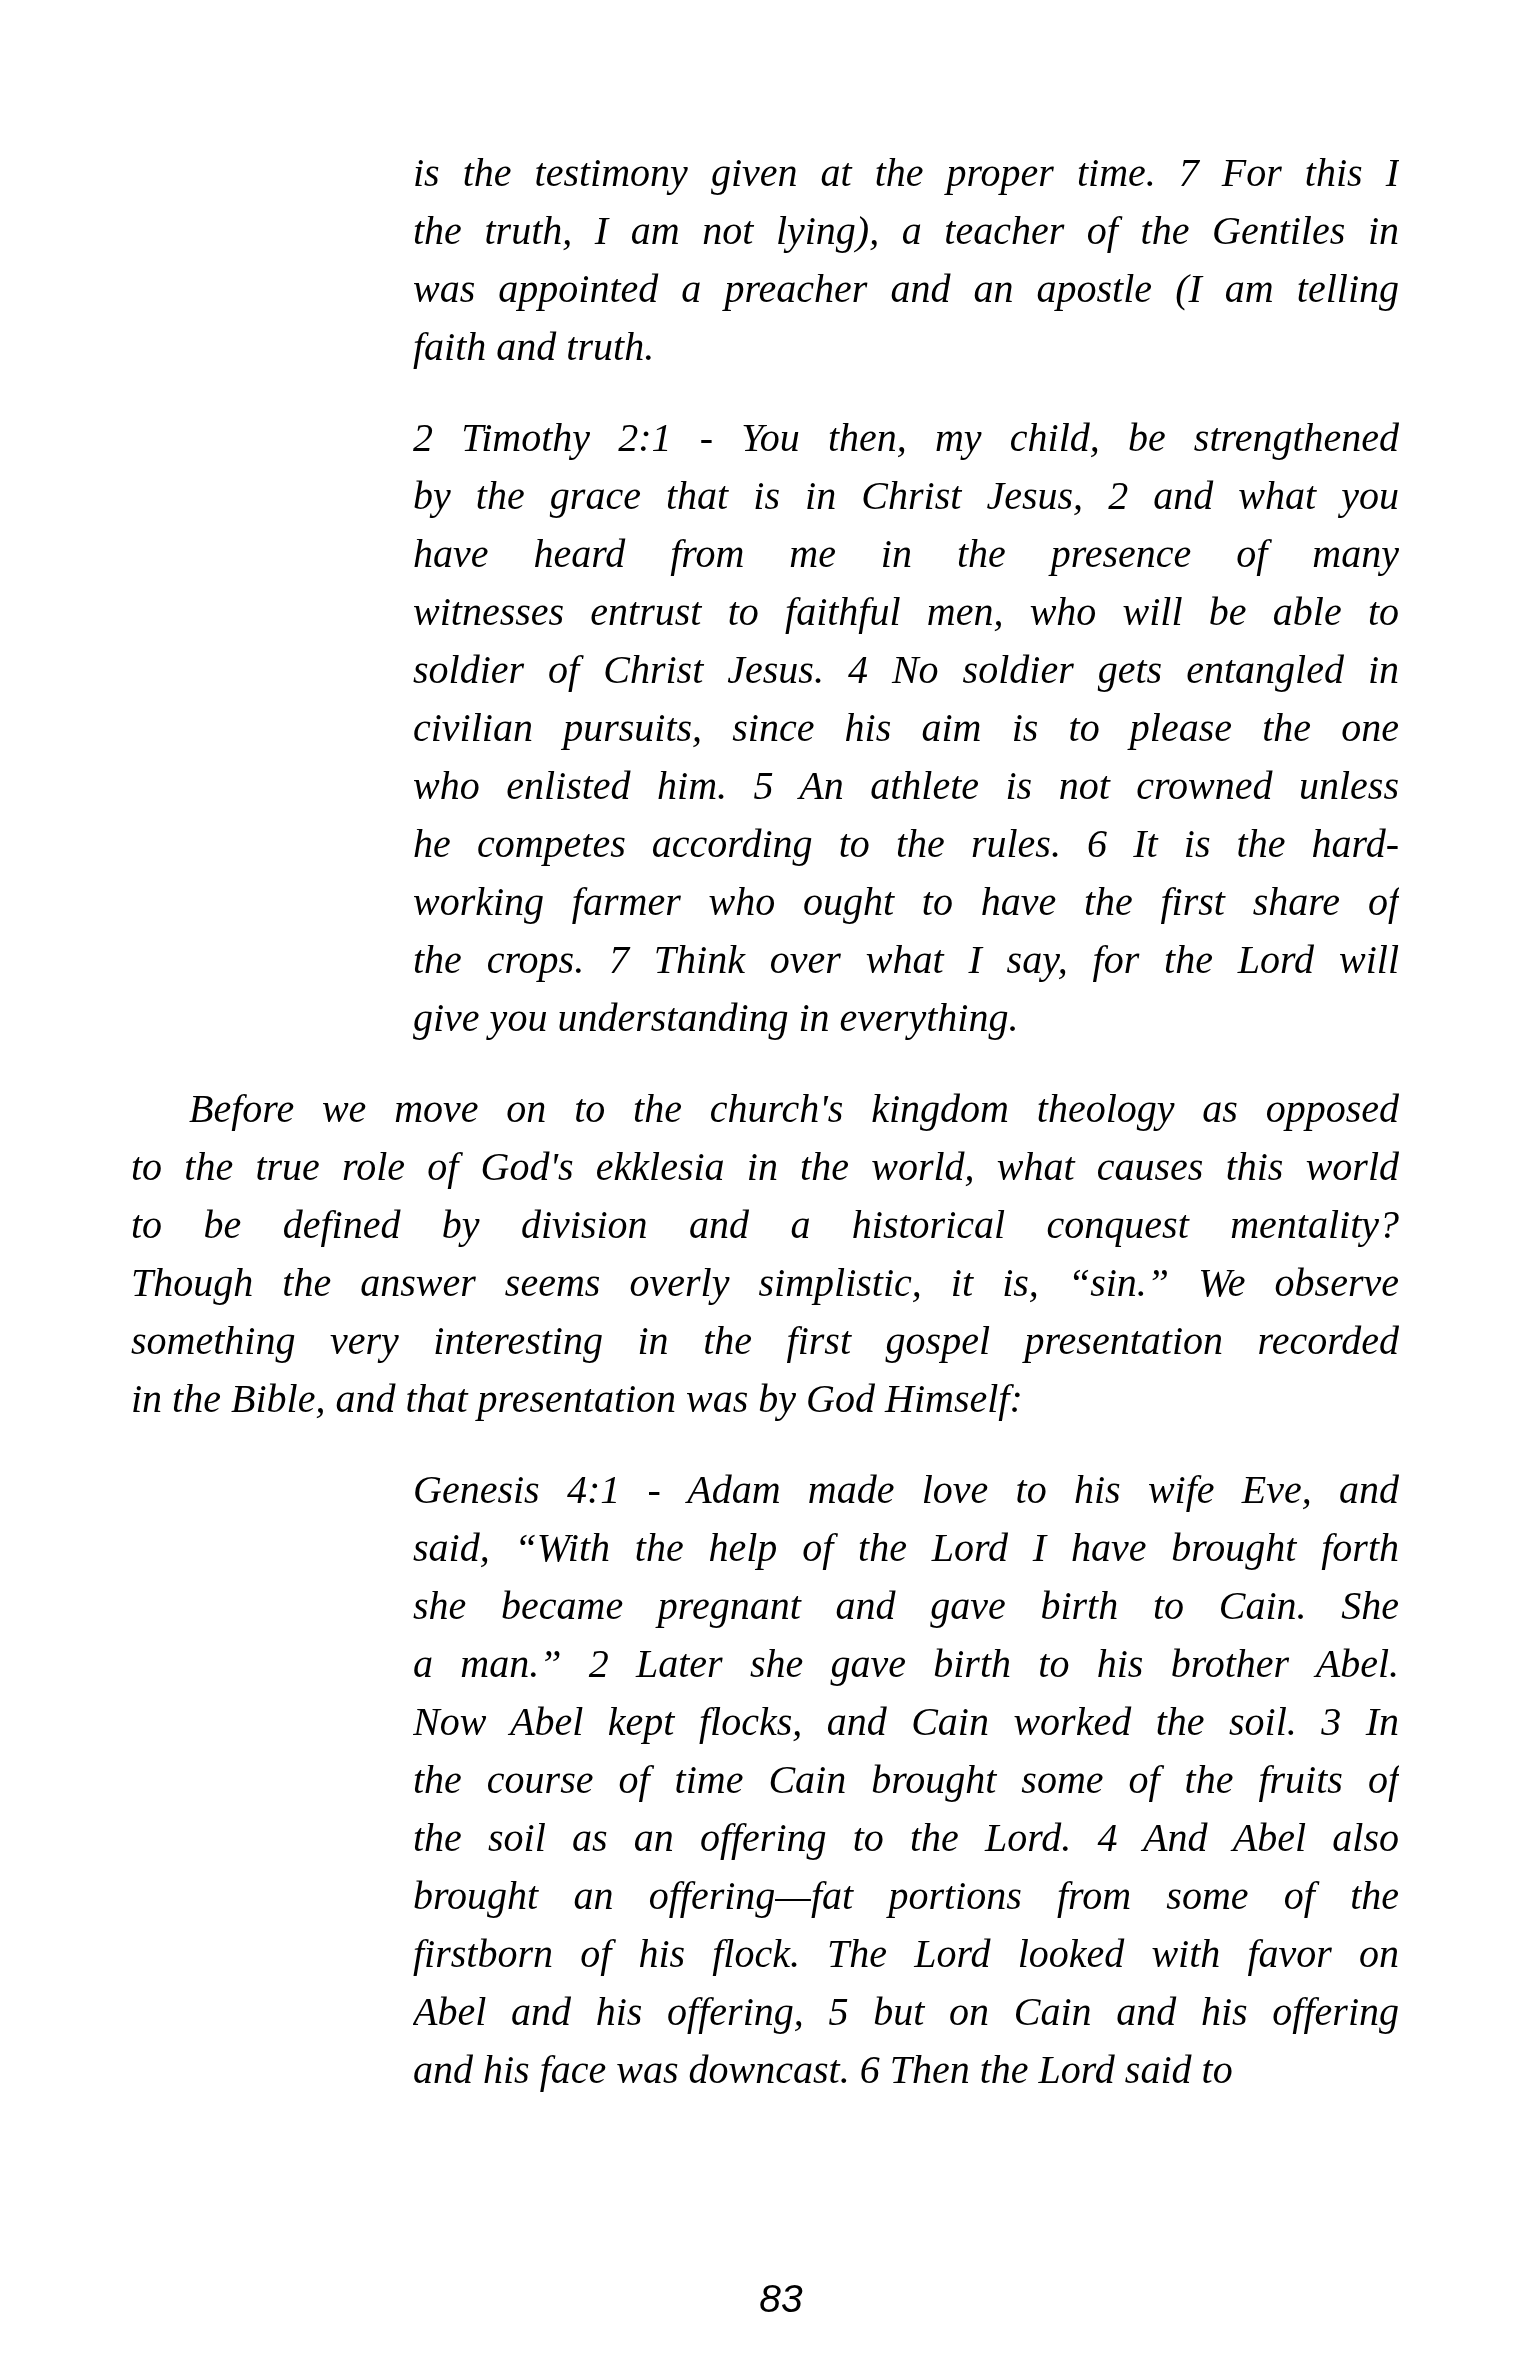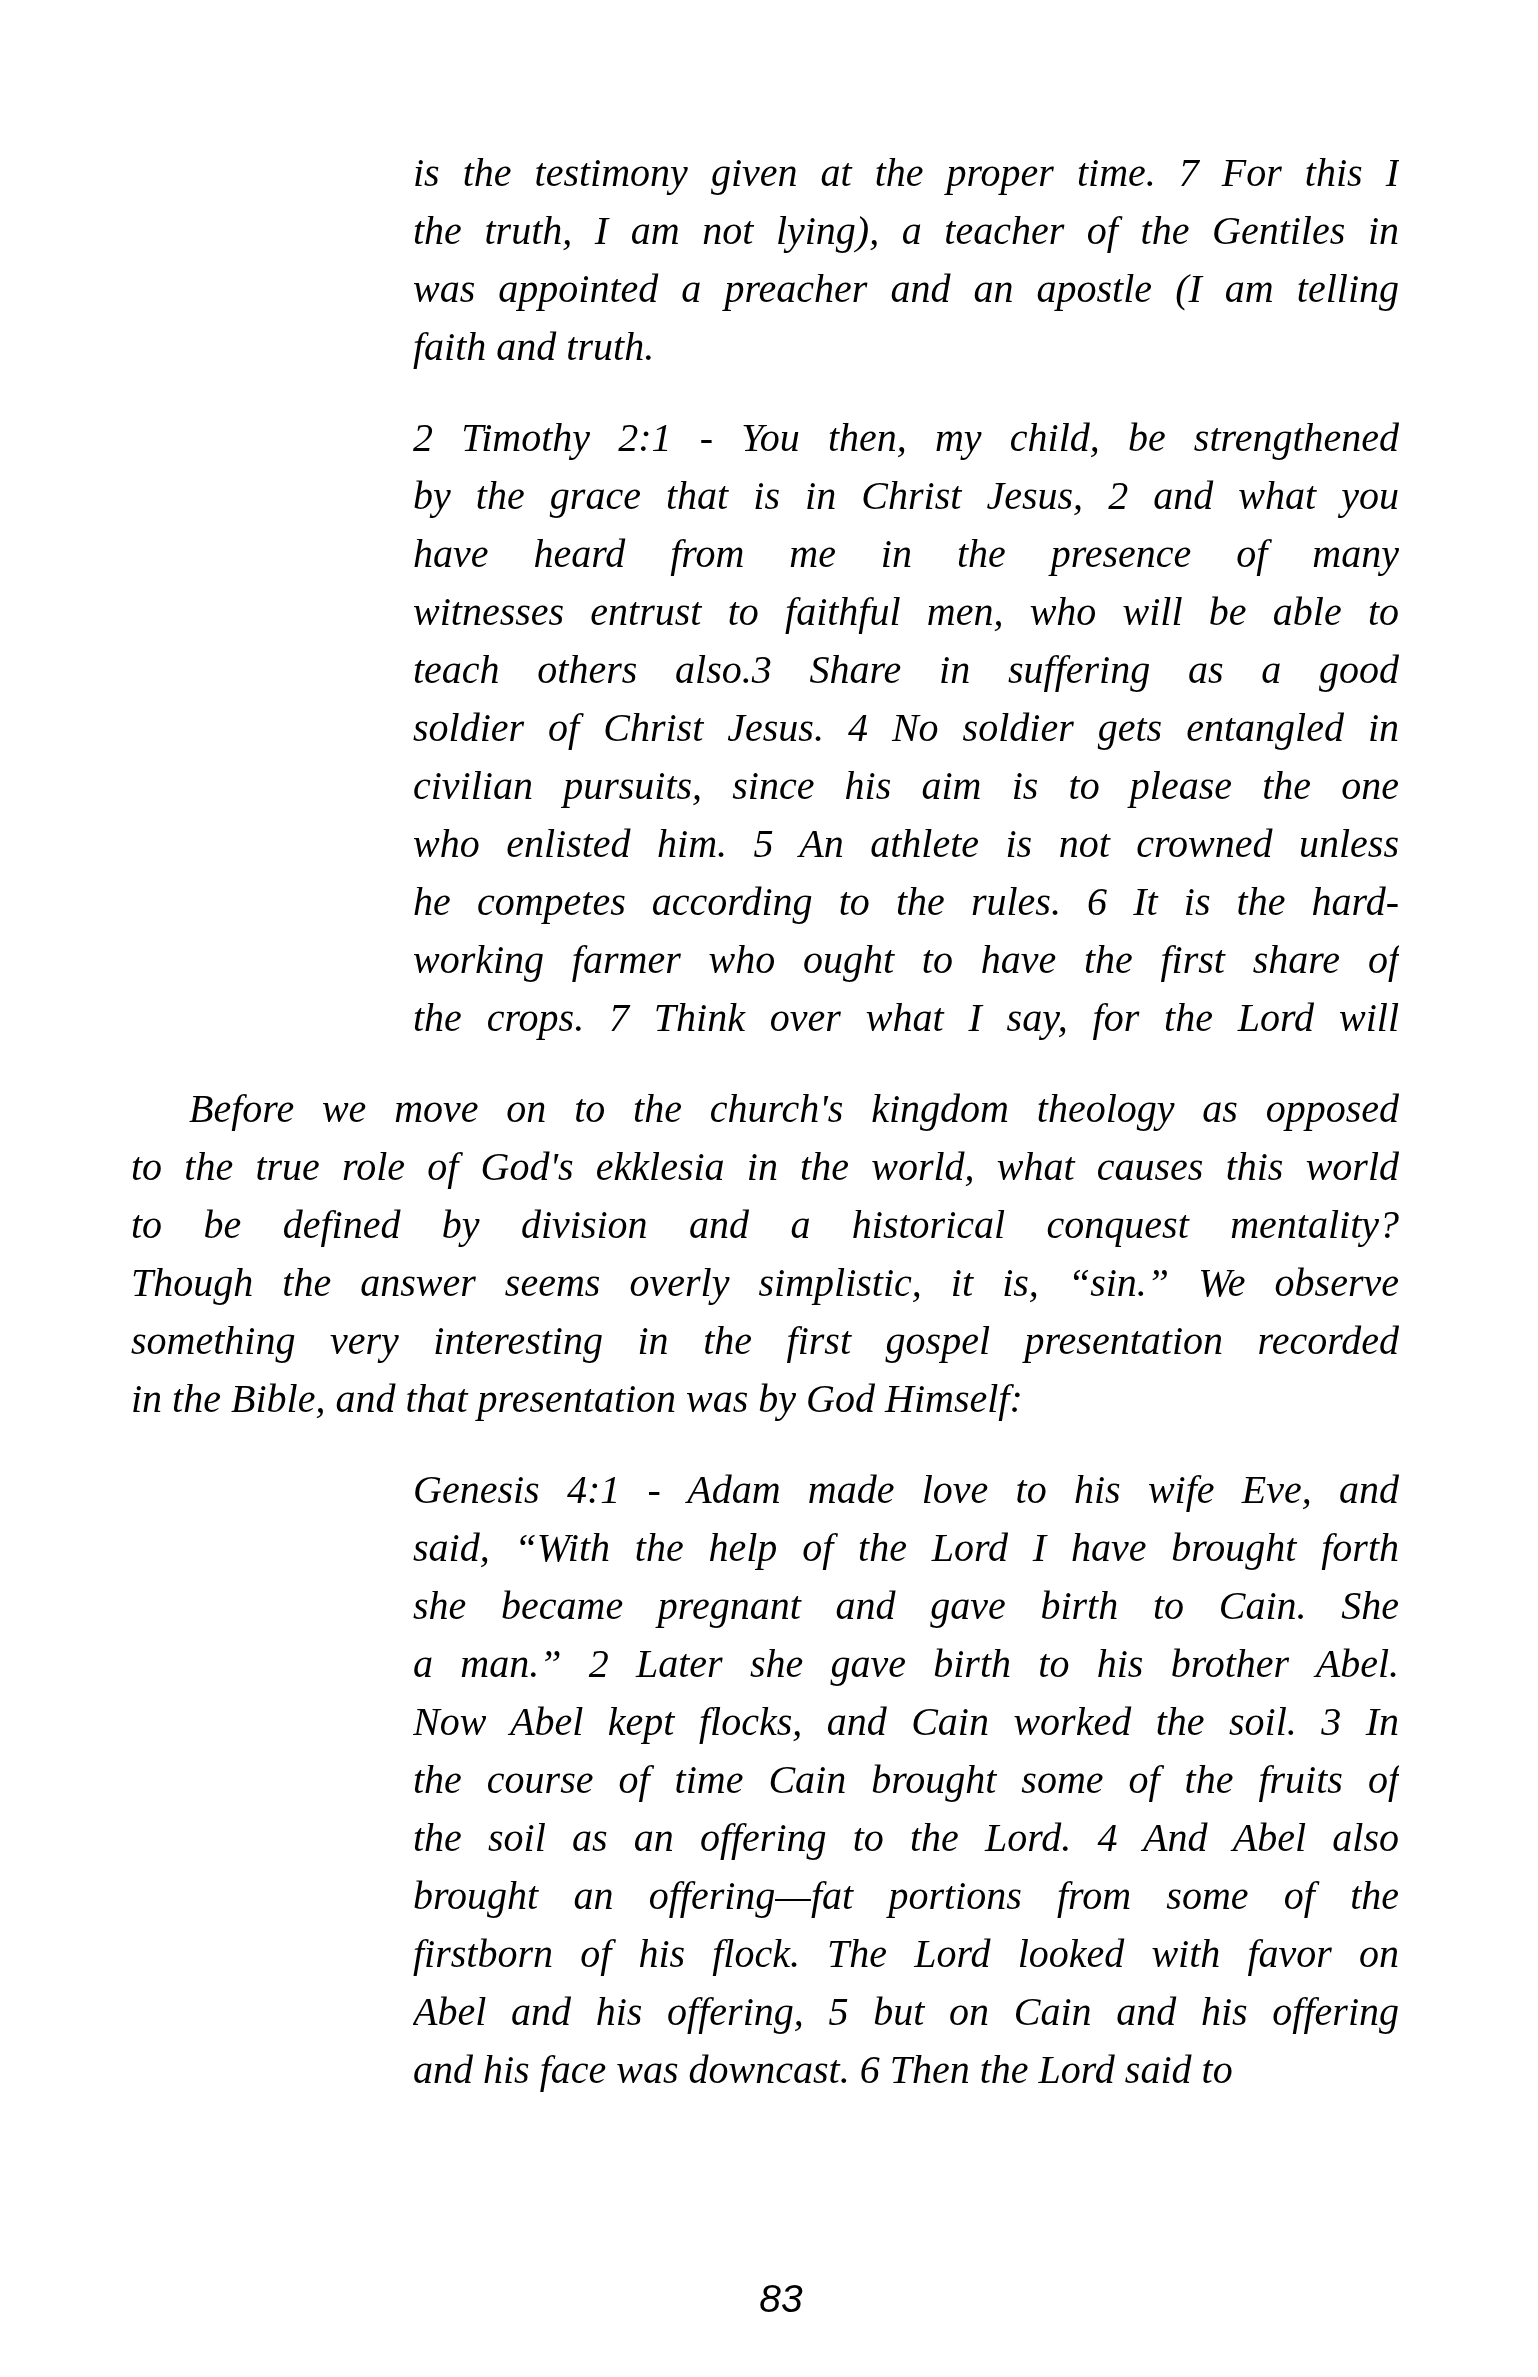--- a/index.html
+++ b/index.html
@@ -67,27 +67,27 @@
         <div class="line">is the testimony given at the proper time. 7 For this I</div>
         <div class="line">the truth, I am not lying), a teacher of the Gentiles in</div>
         <div class="line">was appointed a preacher and an apostle (I am telling</div>
         <div class="line lastline">faith and truth.</div>
       </div>
       <div class="para blockquote">
         <div class="line">2 Timothy 2:1 - You then, my child, be strengthened</div>
         <div class="line">by the grace that is in Christ Jesus, 2 and what you</div>
         <div class="line">have heard from me in the presence of many</div>
         <div class="line">witnesses entrust to faithful men, who will be able to</div>
-        <div class="line">teach others also.3 Share in suffering as a good</div>
         <div class="line">soldier of Christ Jesus. 4 No soldier gets entangled in</div>
         <div class="line">civilian pursuits, since his aim is to please the one</div>
         <div class="line">who enlisted him. 5 An athlete is not crowned unless</div>
         <div class="line">he competes according to the rules. 6 It is the hard-</div>
         <div class="line">working farmer who ought to have the first share of</div>
         <div class="line">the crops. 7 Think over what I say, for the Lord will</div>
+        <div class="line lastline">give you understanding in everything.</div>
       </div>
       <div class="para body">
         <div class="line firstindent">Before we move on to the church's kingdom theology as opposed</div>
         <div class="line">to the true role of God's ekklesia in the world, what causes this world</div>
         <div class="line">to be defined by division and a historical conquest mentality?</div>
         <div class="line">Though the answer seems overly simplistic, it is, “sin.” We observe</div>
         <div class="line">something very interesting in the first gospel presentation recorded</div>
         <div class="line lastline">in the Bible, and that presentation was by God Himself:</div>
       </div>
       <div class="para blockquote">

